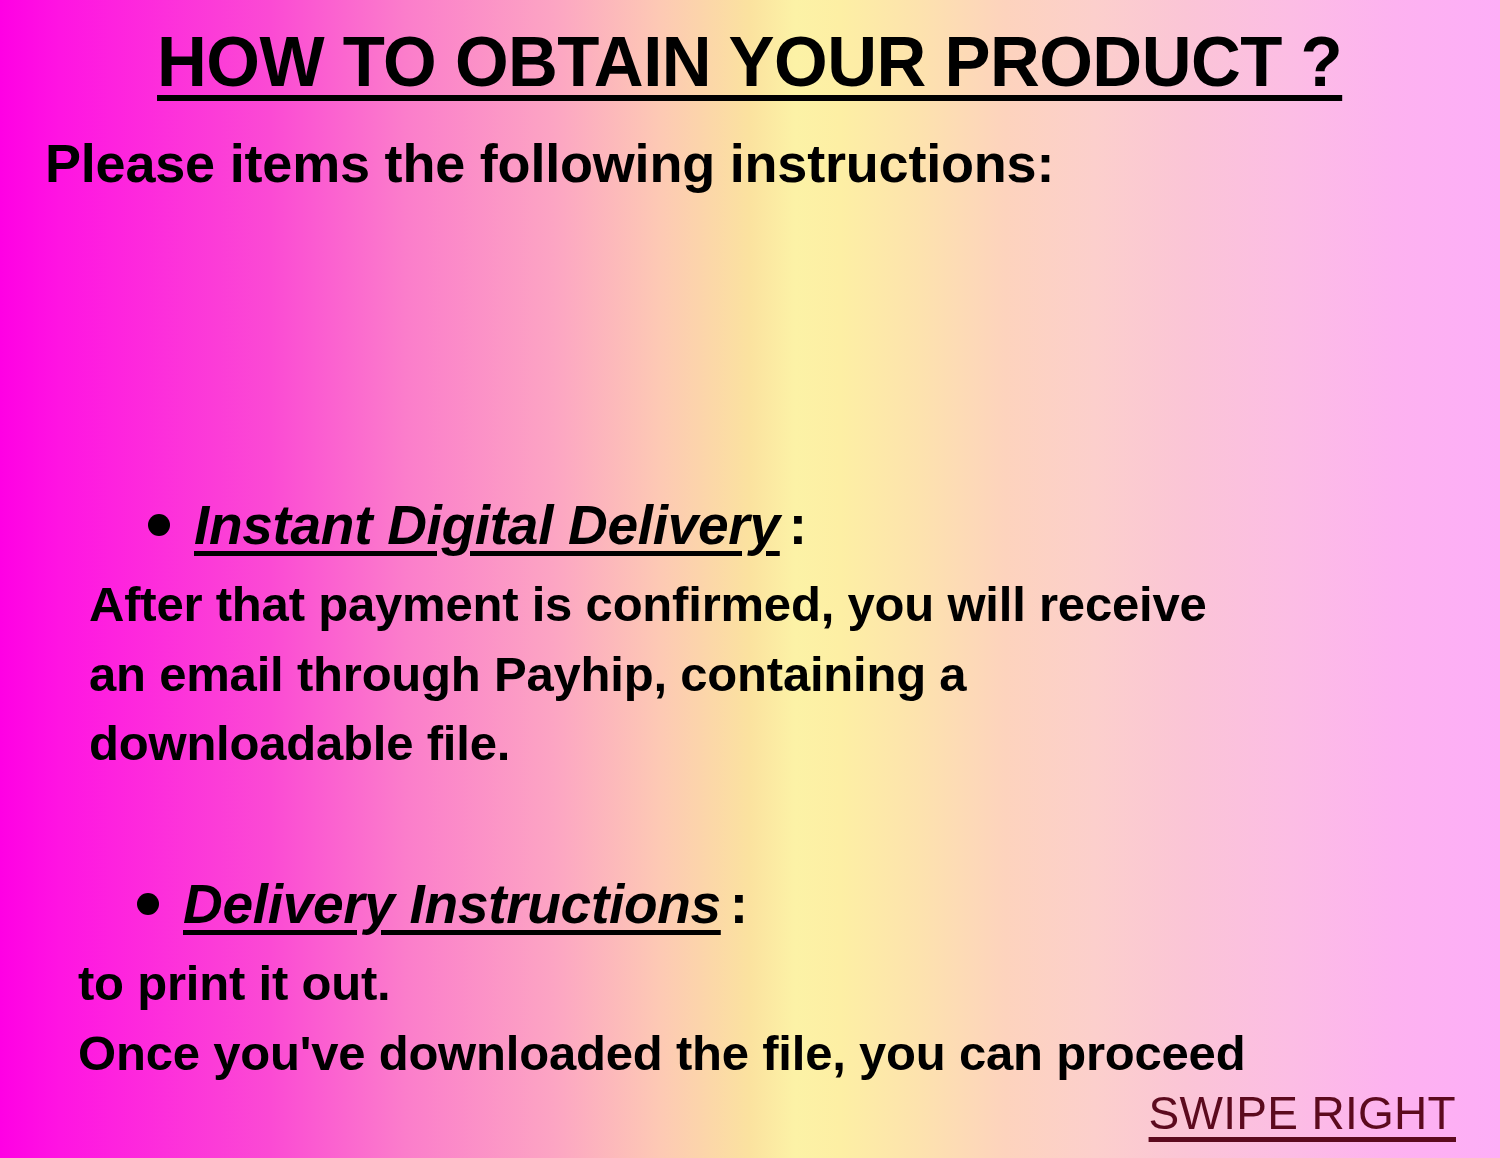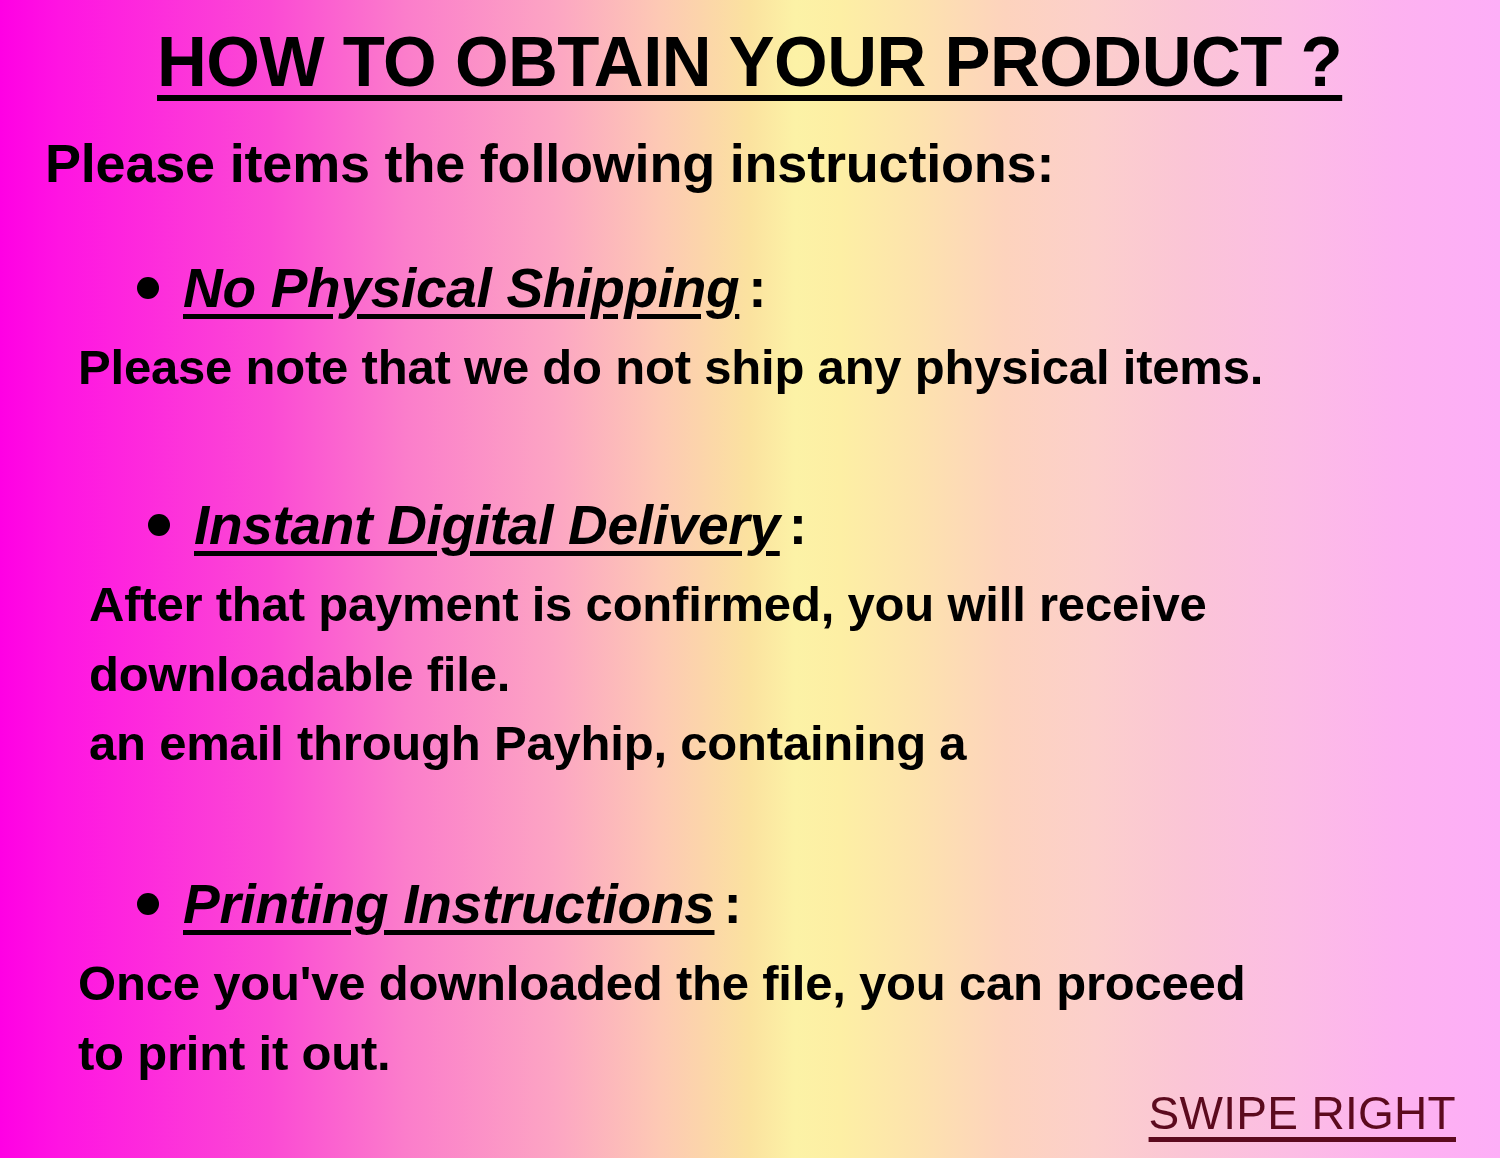--- a/index.html
+++ b/index.html
@@ -163,49 +163,40 @@
 <div id="poster">
 
   <div class="layer">
 
     <div class="title-row">
       <span class="title-text">HOW TO OBTAIN YOUR PRODUCT ?</span>
     </div>
 
     <div class="subhead">Please items the following instructions:</div>
 
-    <div class="section" id="section-0">
-      <div class="bullet-line">
-        <span class="bullet-dot"></span>
-        <span class="bullet-heading"><span class="underlined">No Physical Shipping</span><span class="colon">:</span></span>
-      </div>
-      <div class="body-text">
-        <span class="ln">Please note that we do not ship any physical items.</span>
-      </div>
-    </div>
 
     <div class="section" id="section-1">
       <div class="bullet-line">
         <span class="bullet-dot"></span>
         <span class="bullet-heading"><span class="underlined">Instant Digital Delivery</span><span class="colon">:</span></span>
       </div>
       <div class="body-text">
         <span class="ln">After that payment is confirmed, you will receive</span>
+        <span class="ln">an email through Payhip, containing a</span>
         <span class="ln">downloadable file.</span>
-        <span class="ln">an email through Payhip, containing a</span>
       </div>
     </div>
 
     <div class="section" id="section-2">
       <div class="bullet-line">
         <span class="bullet-dot"></span>
-        <span class="bullet-heading"><span class="underlined">Printing Instructions</span><span class="colon">:</span></span>
+        <span class="bullet-heading"><span class="underlined">Delivery Instructions</span><span class="colon">:</span></span>
       </div>
       <div class="body-text">
+        <span class="ln">to print it out.</span>
         <span class="ln">Once you've downloaded the file, you can proceed</span>
-        <span class="ln">to print it out.</span>
       </div>
     </div>
 
     <div class="swipe">SWIPE RIGHT</div>
 
   </div>
 </div>
 
 </body></html>

